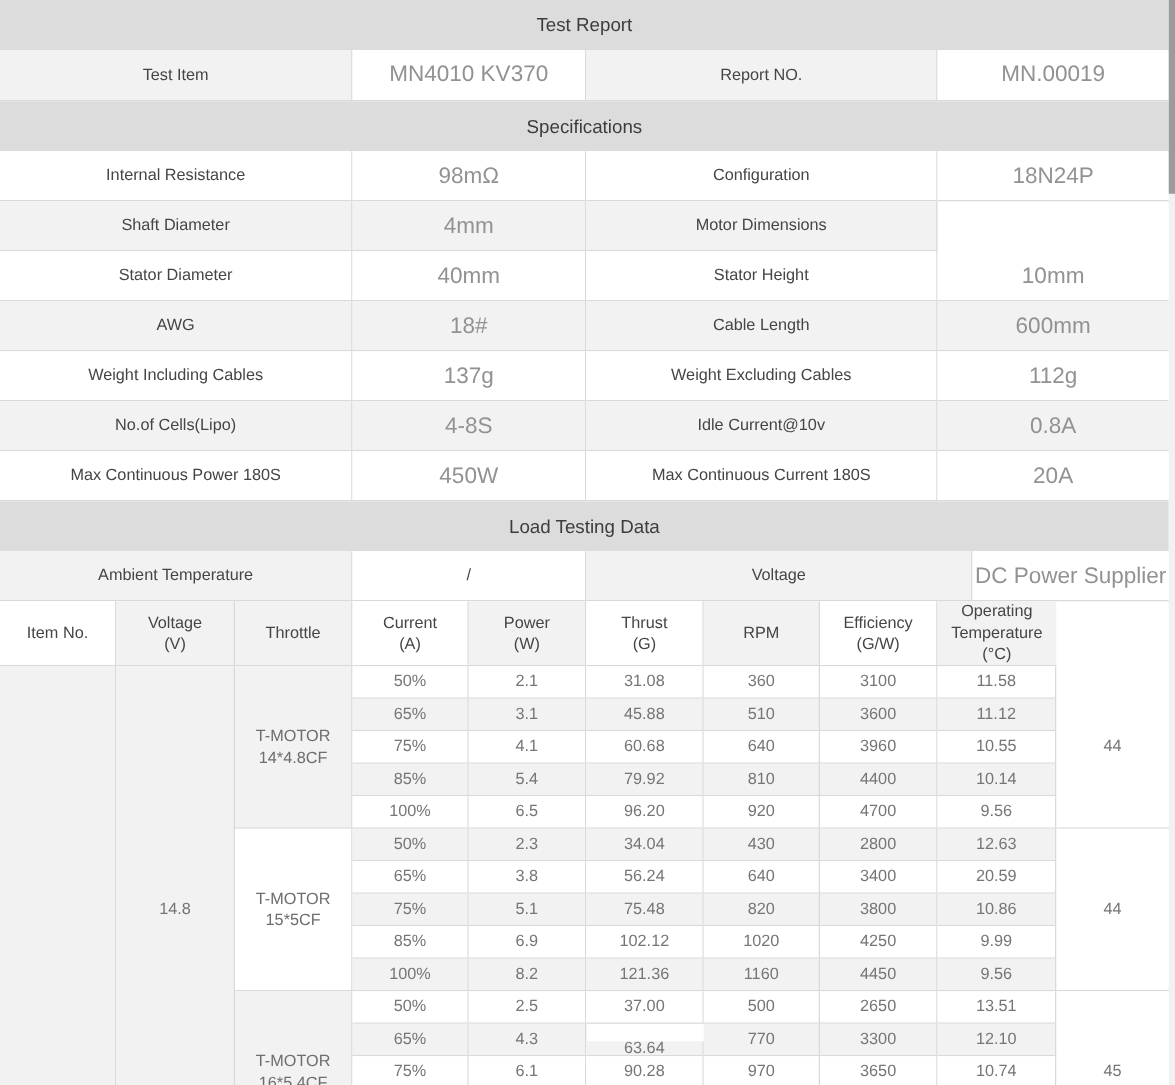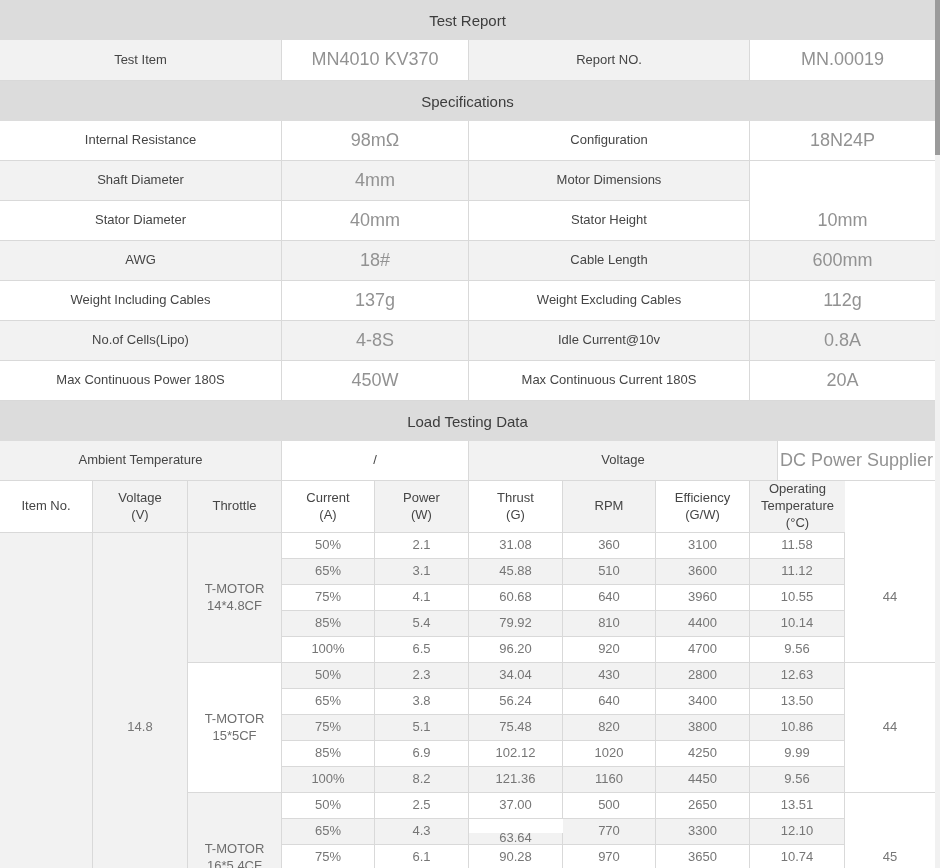--- a/index.html
+++ b/index.html
@@ -164,21 +164,21 @@
       <div class="cell shade" style="grid-area: 6 / 5 / span 1;">2.3</div>
       <div class="cell shade" style="grid-area: 6 / 6 / span 1;">34.04</div>
       <div class="cell shade" style="grid-area: 6 / 7 / span 1;">430</div>
       <div class="cell shade" style="grid-area: 6 / 8 / span 1;">2800</div>
       <div class="cell shade" style="grid-area: 6 / 9 / span 1;">12.63</div>
       <div class="cell " style="grid-area: 7 / 4 / span 1;">65%</div>
       <div class="cell " style="grid-area: 7 / 5 / span 1;">3.8</div>
       <div class="cell " style="grid-area: 7 / 6 / span 1;">56.24</div>
       <div class="cell " style="grid-area: 7 / 7 / span 1;">640</div>
       <div class="cell " style="grid-area: 7 / 8 / span 1;">3400</div>
-      <div class="cell " style="grid-area: 7 / 9 / span 1;">13.50</div>
+      <div class="cell " style="grid-area: 7 / 9 / span 1;">20.59</div>
       <div class="cell shade" style="grid-area: 8 / 4 / span 1;">75%</div>
       <div class="cell shade" style="grid-area: 8 / 5 / span 1;">5.1</div>
       <div class="cell shade" style="grid-area: 8 / 6 / span 1;">75.48</div>
       <div class="cell shade" style="grid-area: 8 / 7 / span 1;">820</div>
       <div class="cell shade" style="grid-area: 8 / 8 / span 1;">3800</div>
       <div class="cell shade" style="grid-area: 8 / 9 / span 1;">10.86</div>
       <div class="cell " style="grid-area: 9 / 4 / span 1;">85%</div>
       <div class="cell " style="grid-area: 9 / 5 / span 1;">6.9</div>
       <div class="cell " style="grid-area: 9 / 6 / span 1;">102.12</div>
       <div class="cell " style="grid-area: 9 / 7 / span 1;">1020</div>

